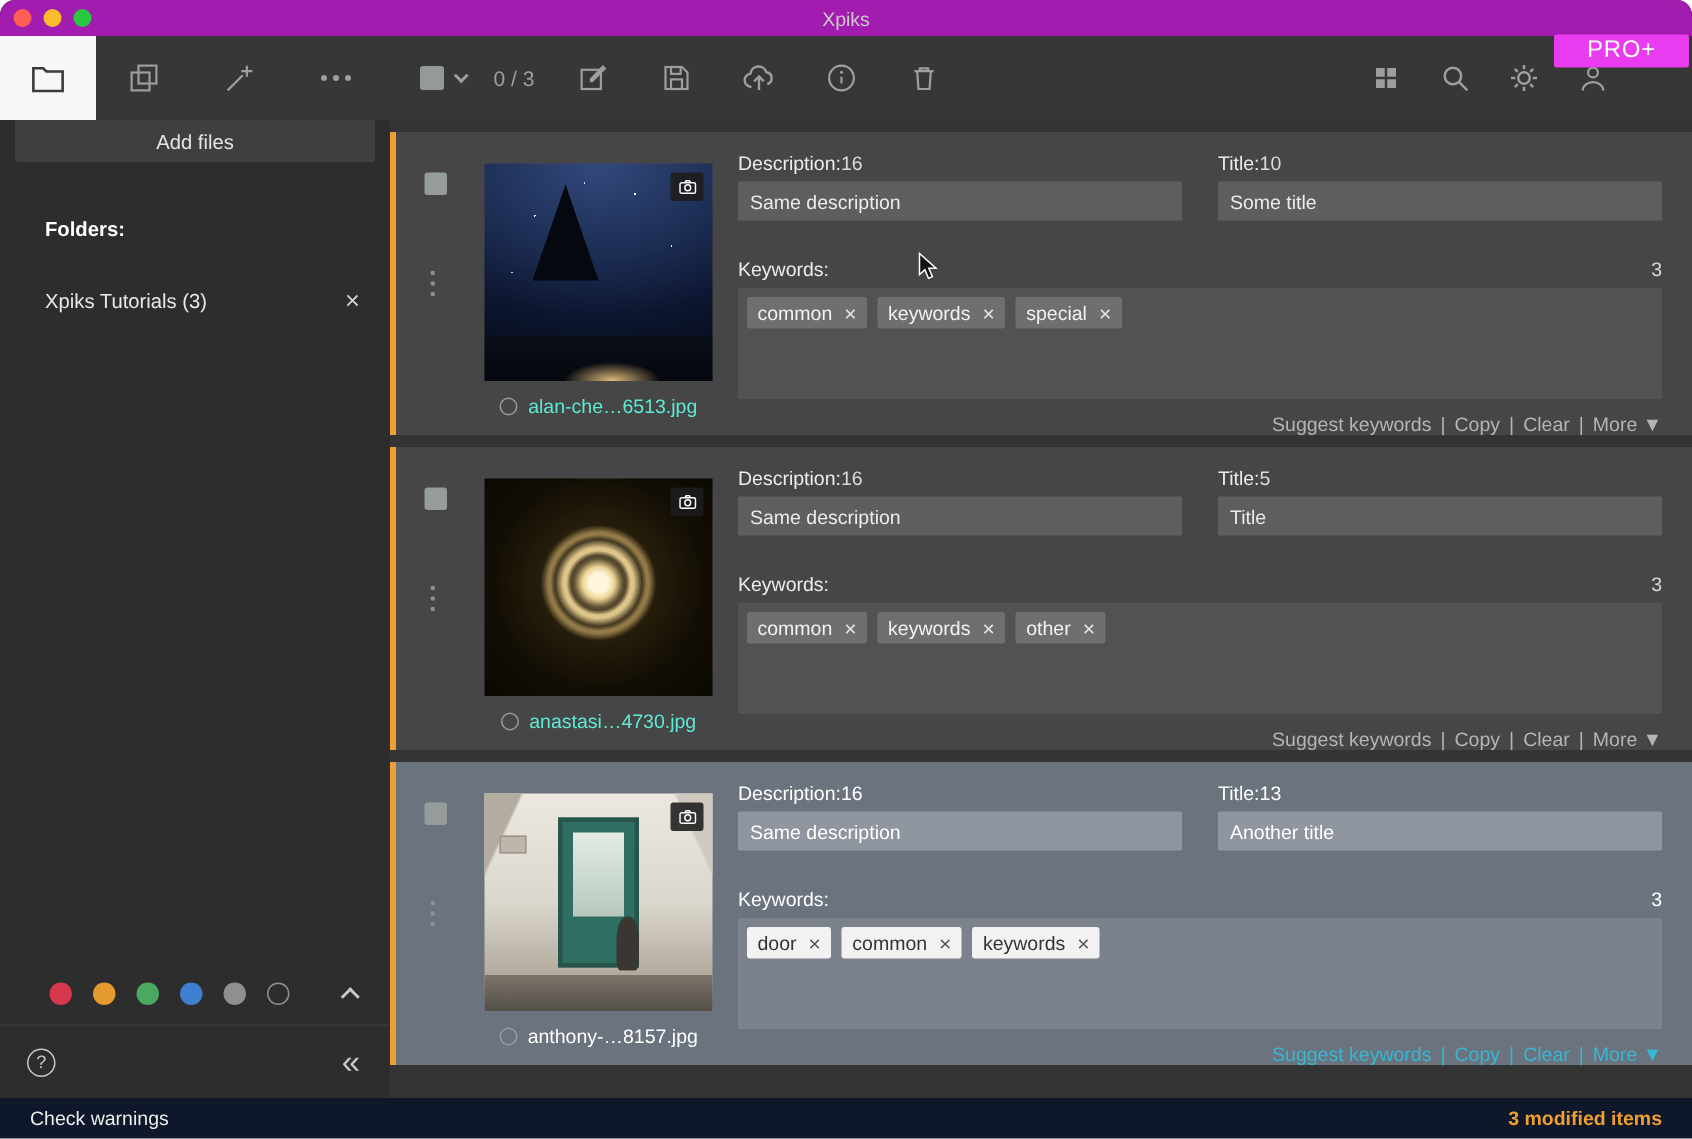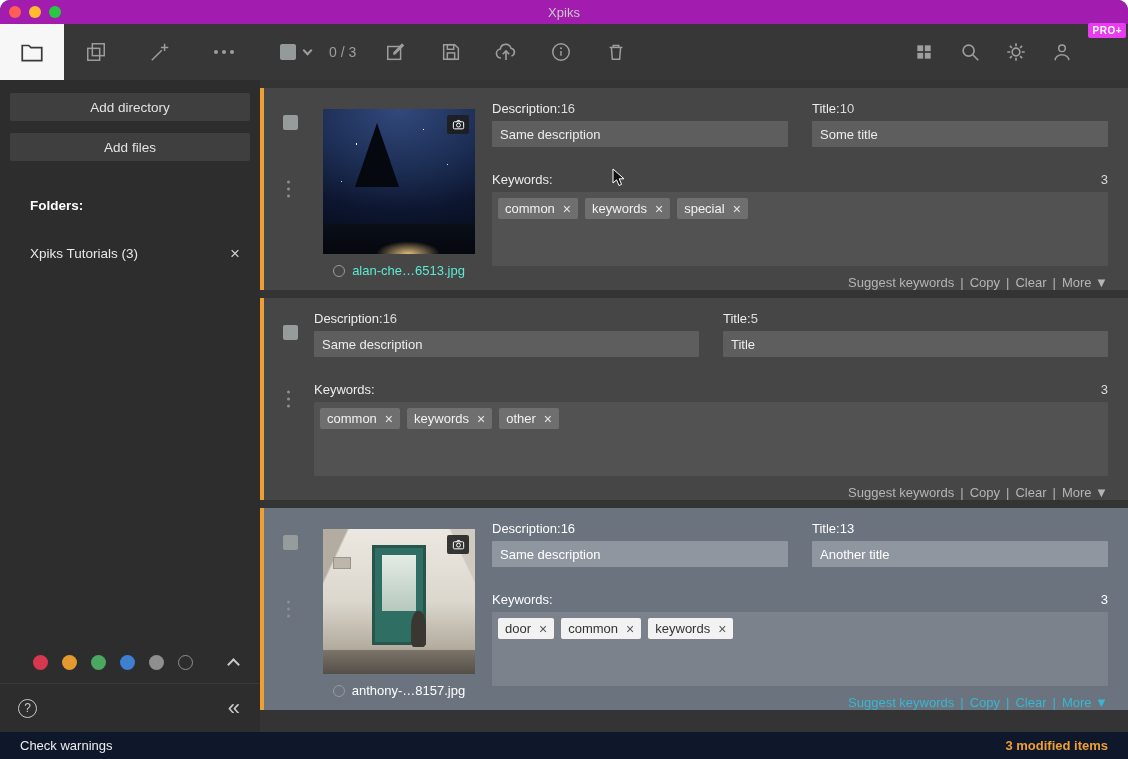--- a/index.html
+++ b/index.html
@@ -6,21 +6,21 @@
   html,body { margin:0; padding:0; background:#ffffff; }
   body { font-family:"Liberation Sans", sans-serif; width:1128px; height:759px; }
   .window { position:relative; width:1128px; height:759px; background:#353535; border-radius:10px 10px 0 0; overflow:hidden; }
 
   
   .titlebar { position:relative; height:24px; background:#a21caf; display:flex; align-items:center; justify-content:center; }
   .lights { position:absolute; left:9px; top:6px; display:flex; gap:8px; }
   .light { width:12px; height:12px; border-radius:50%; cursor:pointer; }
   .light.red { background:#ff5e57; } .light.yellow { background:#fdbc2e; } .light.green { background:#2ac840; }
   .win-title { color:#c9c9c9; font-size:13px; }
-  .pro-badge { position:absolute; top:23px; right:2px; z-index:9; background:#e93cf0; color:#ffffff; font-size:10px; font-weight:bold; padding:2px 4px; border-radius:2px; letter-spacing:.5px; cursor:pointer; }
+  .pro-badge { position:absolute; top:23px; right:2px; z-index:9; background:#e93cf0; color:#ffffff; font-size:16px; font-weight:normal; padding:2px 22px; border-radius:2px; letter-spacing:.5px; cursor:pointer; }
 
   
   .toolbar { height:56px; background:#373737; display:flex; align-items:center; }
   .tbtn { width:64px; height:56px; display:flex; align-items:center; justify-content:center; cursor:pointer; }
   .tbtn.narrow { width:55px; }
   .tbtn.tile { background:#f7f7f7; }
   .tb-check-group { display:flex; align-items:center; margin-left:24px; cursor:pointer; }
   .tb-checkbox { width:16px; height:16px; background:#949a9a; border-radius:2px; }
   .tb-chevron { width:7px; height:7px; border-right:2px solid #9e9e9e; border-bottom:2px solid #9e9e9e; transform:rotate(45deg); margin-left:8px; margin-top:-3px; }
   .tb-counter { color:#9e9e9e; font-size:14px; margin-left:18px; margin-right:12px; white-space:nowrap; }
@@ -248,21 +248,20 @@
             <svg class="icon" width="22" height="22" viewBox="0 0 24 24" fill="none" stroke="#9e9e9e" stroke-width="1.6">
               <circle cx="12" cy="8" r="3.6"></circle>
               <path d="M4.5 21a7.5 6 0 0 1 15 0"></path>
             </svg>
           </span>
       </div>
     </div>
   </div>
 
   <div class="sidebar">
-    <div class="side-btn first">Add directory</div>
     <div class="side-btn">Add files</div>
     <div class="folders-label">Folders:</div>
     <div class="folder-row">
       <span class="folder-name">Xpiks Tutorials (3)</span>
       <span class="close-x">×</span>
     </div>
     <div class="palette-row">
       <span class="dot" style="background:#d6384e"></span>
       <span class="dot" style="background:#e59a2f"></span>
       <span class="dot" style="background:#4aa861"></span>
@@ -347,20 +346,35 @@
     </div>
 
     <div class="item">
       <div class="col-check">
         <div class="row-checkbox"></div>
         <div class="drag-dots">
             <i></i>
             <i></i>
             <i></i>
           </div>
+      </div>
+      <div class="col-thumb">
+        <div class="thumb thumb-spiral">
+          <div class="camera-badge">
+              <svg class="icon" width="13" height="13" viewBox="0 0 24 24" fill="none" stroke="#ffffff" stroke-width="1.8">
+                <rect x="2.5" y="7" width="19" height="13" rx="2"></rect>
+                <circle cx="12" cy="13.2" r="3.6"></circle>
+                <path d="M8.5 7l1.5-2.5h4L15.5 7"></path>
+              </svg>
+            </div>
+        </div>
+        <div class="caption">
+          <span class="radio"></span>
+          <span class="fname">anastasi…4730.jpg</span>
+        </div>
       </div>
       <div class="col-fields">
         <div class="fieldpair">
           <div class="fcol">
             <div class="frow-label">
                 <span>Description:</span>
                 <span class="count">16</span>
               </div>
             <input class="field" type="text" value="Same description" style="">
           </div>

